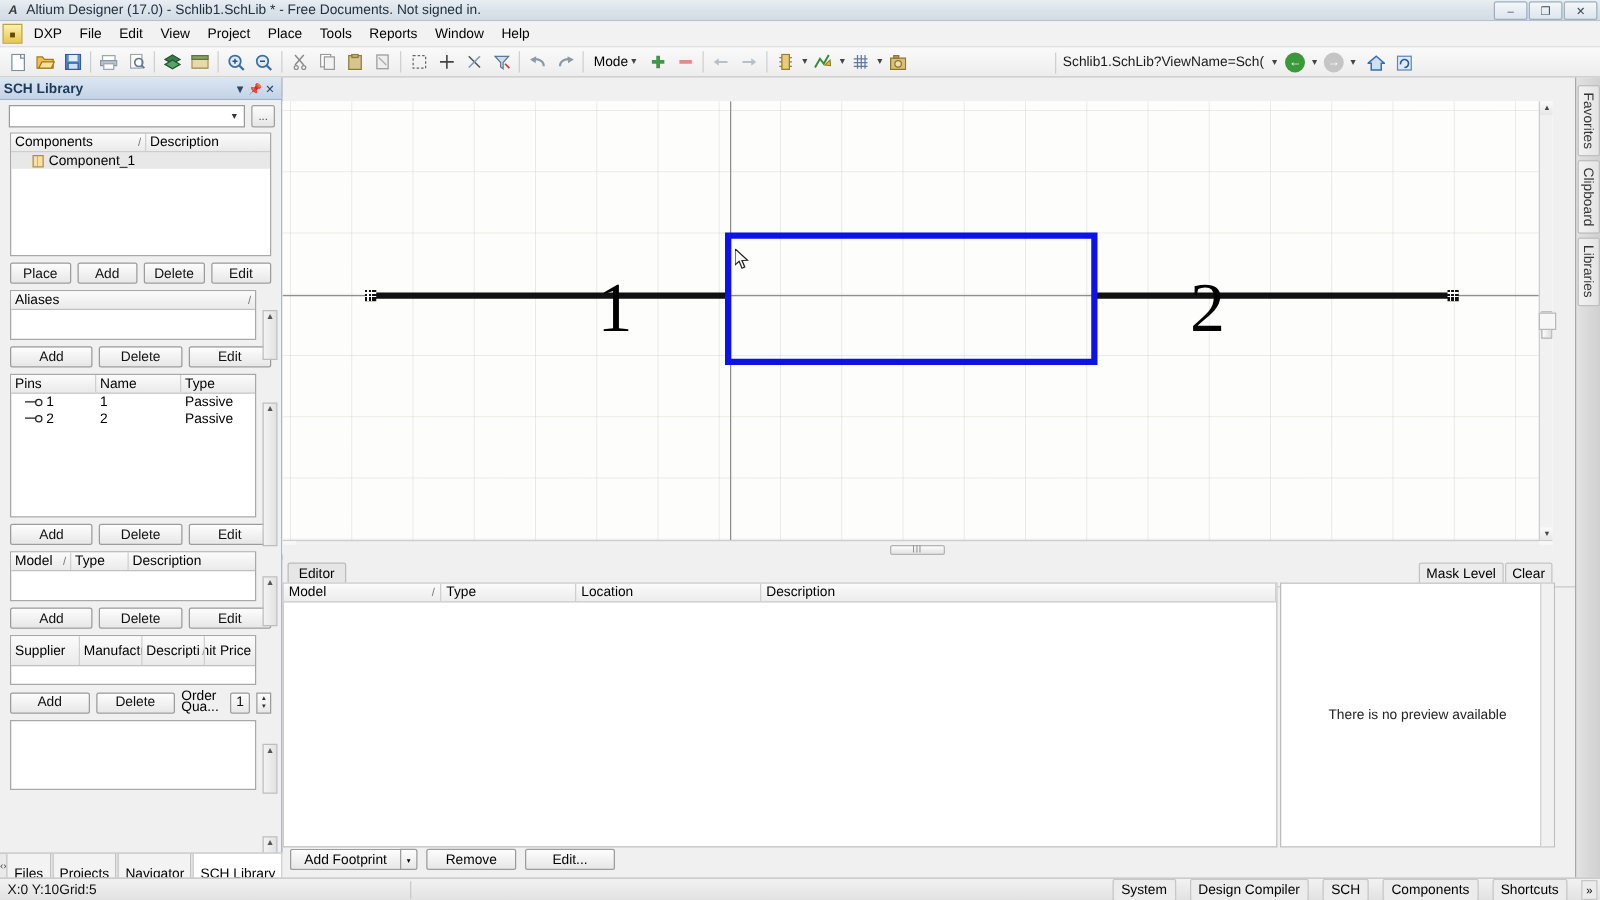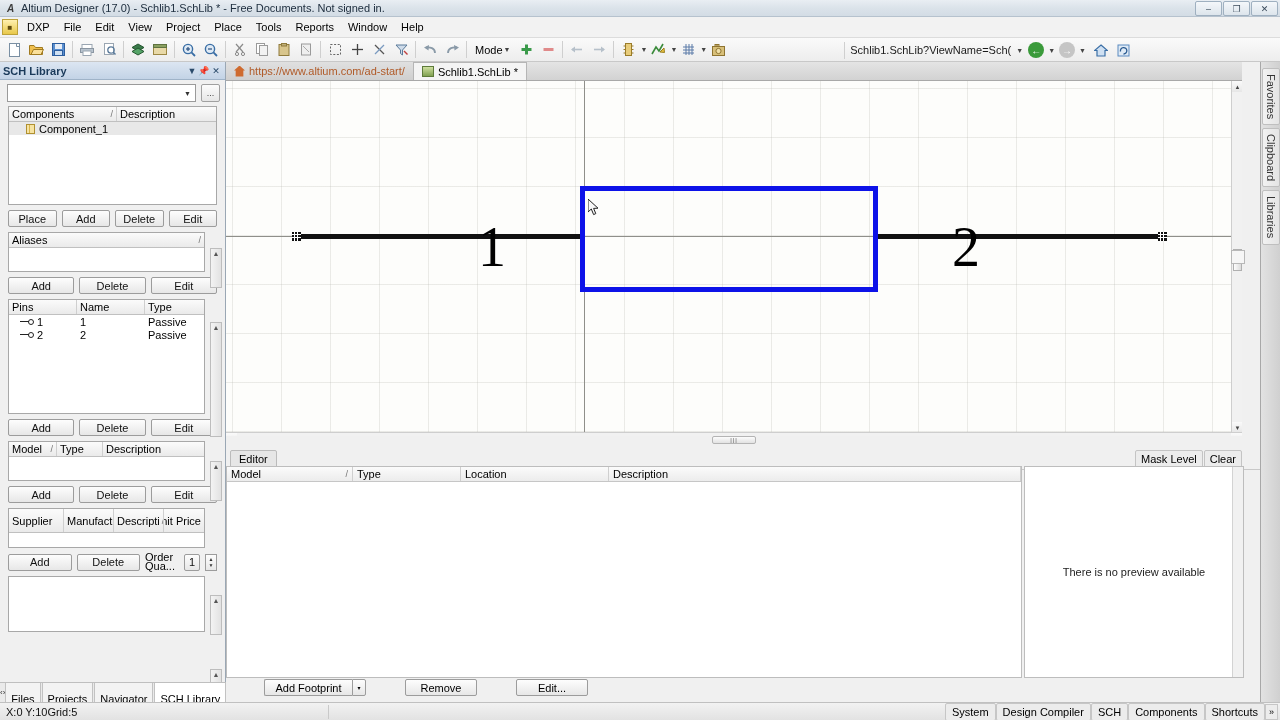--- a/index.html
+++ b/index.html
@@ -289,21 +289,21 @@
     padding: 1px 4px; border-right: 1px solid #cfcfcf;
     display: flex; align-items: center; white-space: nowrap; overflow: hidden;
   }
   .bottom-btns {
     position: absolute; left: 232px; top: 679px; display: flex; gap: 7px; align-items: center;
   }
   .bb {
     height: 17px; border: 1px solid #9c9c9c; border-radius: 2px;
     background: linear-gradient(to bottom,#fdfdfd,#e7e7e7);
     display: flex; align-items: center; justify-content: center;
-    font-size: 11px; padding: 0 8px; white-space: nowrap; margin-left: 32px;
+    font-size: 11px; padding: 0 8px; white-space: nowrap;
   }
   .bb-split { display: flex; }
   .bb-split .bb-main { border-right: none; border-radius: 2px 0 0 2px; width: 88px; }
   .bb-split .bb-arrow {
     width: 14px; height: 17px; border: 1px solid #9c9c9c; border-radius: 0 2px 2px 0;
     background: linear-gradient(to bottom,#fdfdfd,#e7e7e7);
     display: flex; align-items: center; justify-content: center; font-size: 6px;
   }
 
   
@@ -334,21 +334,21 @@
 
   
   .statusbar {
     position: absolute; left: 0; bottom: 0; width: 1280px; height: 18px;
     background: linear-gradient(to bottom,#f2f2f2,#e2e2e2);
     border-top: 1px solid #c0c0c0; display: flex; align-items: center;
   }
   .sb-coords { font-size: 11px; padding-left: 6px; color: #111; }
   .sb-grid { font-size: 11px; color: #111; }
   .sb-divider { position: absolute; left: 328px; width: 1px; height: 14px; background: #c9c9c9; top: 2px; }
-  .sb-right { position: absolute; right: 2px; display: flex; gap: 0; align-items: center; }
+  .sb-right { position: absolute; right: 2px; display: flex; gap: 11px; align-items: center; }
   .sb-panel-btn {
     padding: 2px 6px; font-size: 11px; background: #ececec;
     border: 1px solid #c6c6c6; border-radius: 2px; white-space: nowrap;
   }
   .sb-more { padding: 2px 3px; font-size: 9px; background: #ececec; border: 1px solid #c6c6c6; }
 
   
   .float-box {
     position: absolute; left: 1231px; top: 250px; width: 14px; height: 14px;
     background: #f6f6f6; border: 1px solid #b8b8b8;
@@ -734,30 +734,20 @@
   <div class="left-tabs">
     <div class="tab-nav">‹</div>
     <div class="tab-nav">›</div>
     <div class="ltab">Files</div>
     <div class="ltab">Projects</div>
     <div class="ltab">Navigator</div>
     <div class="ltab active">SCH Library</div>
 
   </div>
 
-  <div class="doctabs">
-    <div class="dtab inactive">
-      <span class="home-ic"></span>
-      <span>https://www.altium.com/ad-start/</span>
-    </div>
-    <div class="dtab active">
-      <span class="sch-ic"></span>
-      <span>Schlib1.SchLib *</span>
-    </div>
-  </div>
 
   <div class="canvas-wrap">
     <div class="canvas">
       <div class="axis-v"></div>
       <div class="axis-h"></div>
 
       <div class="pin-wire" style="left:68px; width:290px;"></div>
       <div class="pin-handle" style="left:66px;"></div>
       <div class="pin-wire" style="left:648px; width:290px;"></div>
       <div class="pin-handle" style="left:932px;"></div>

